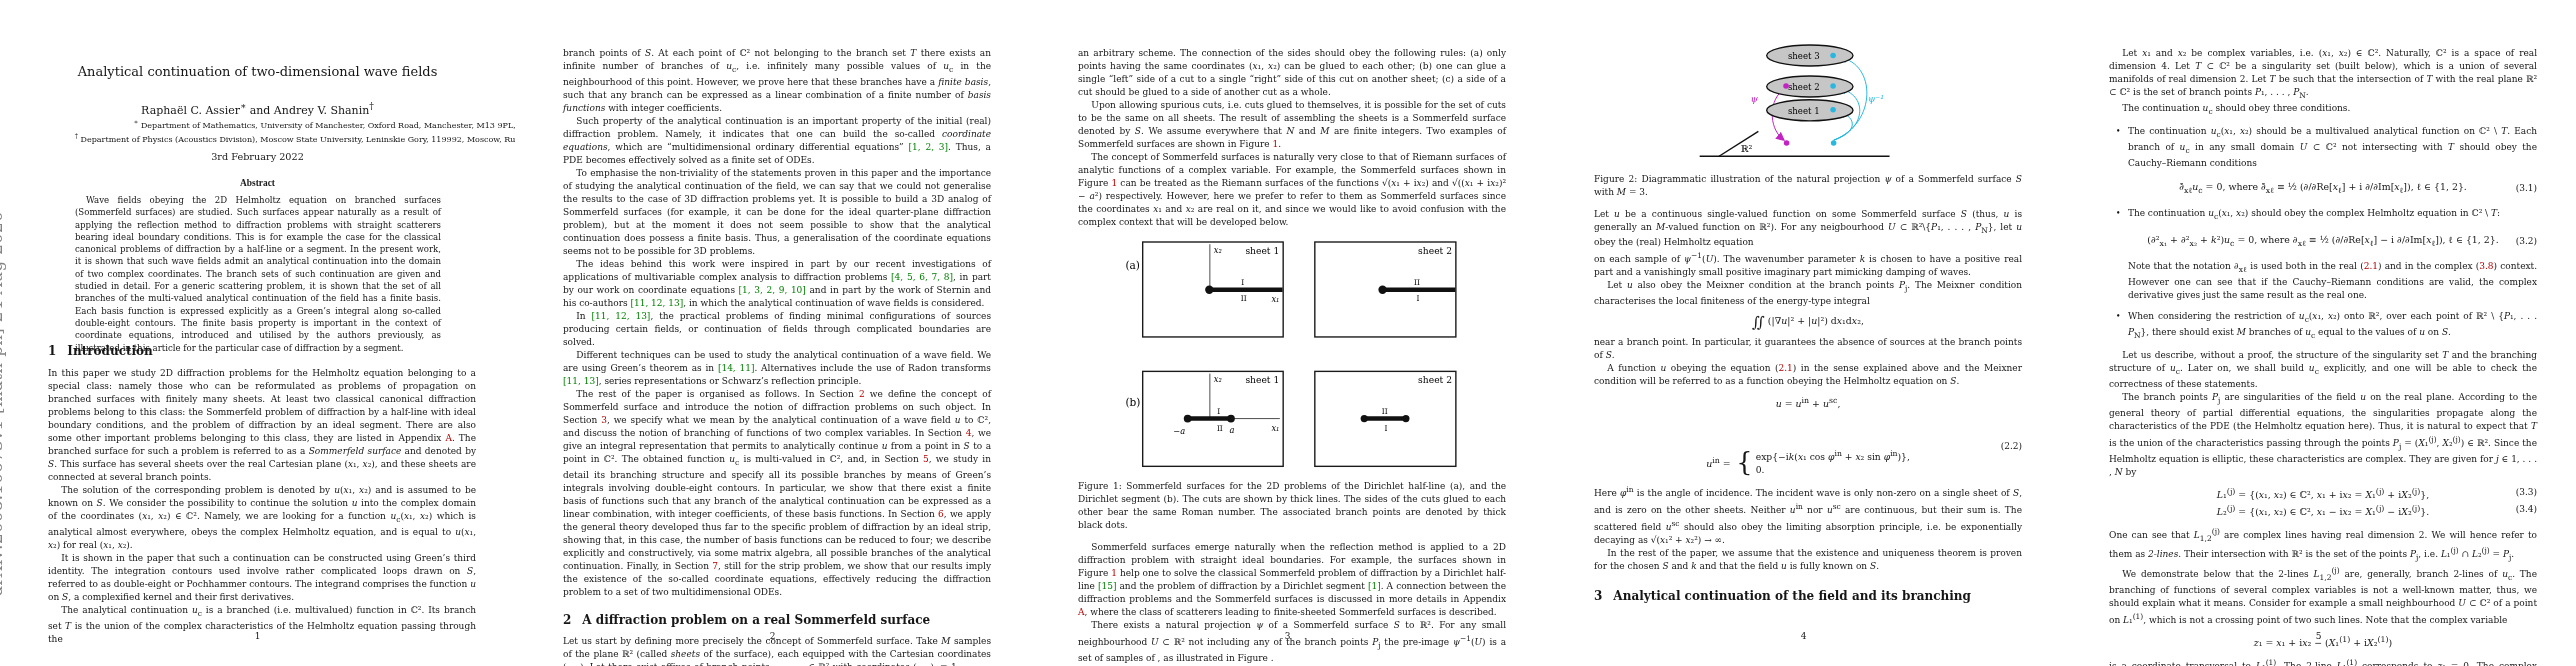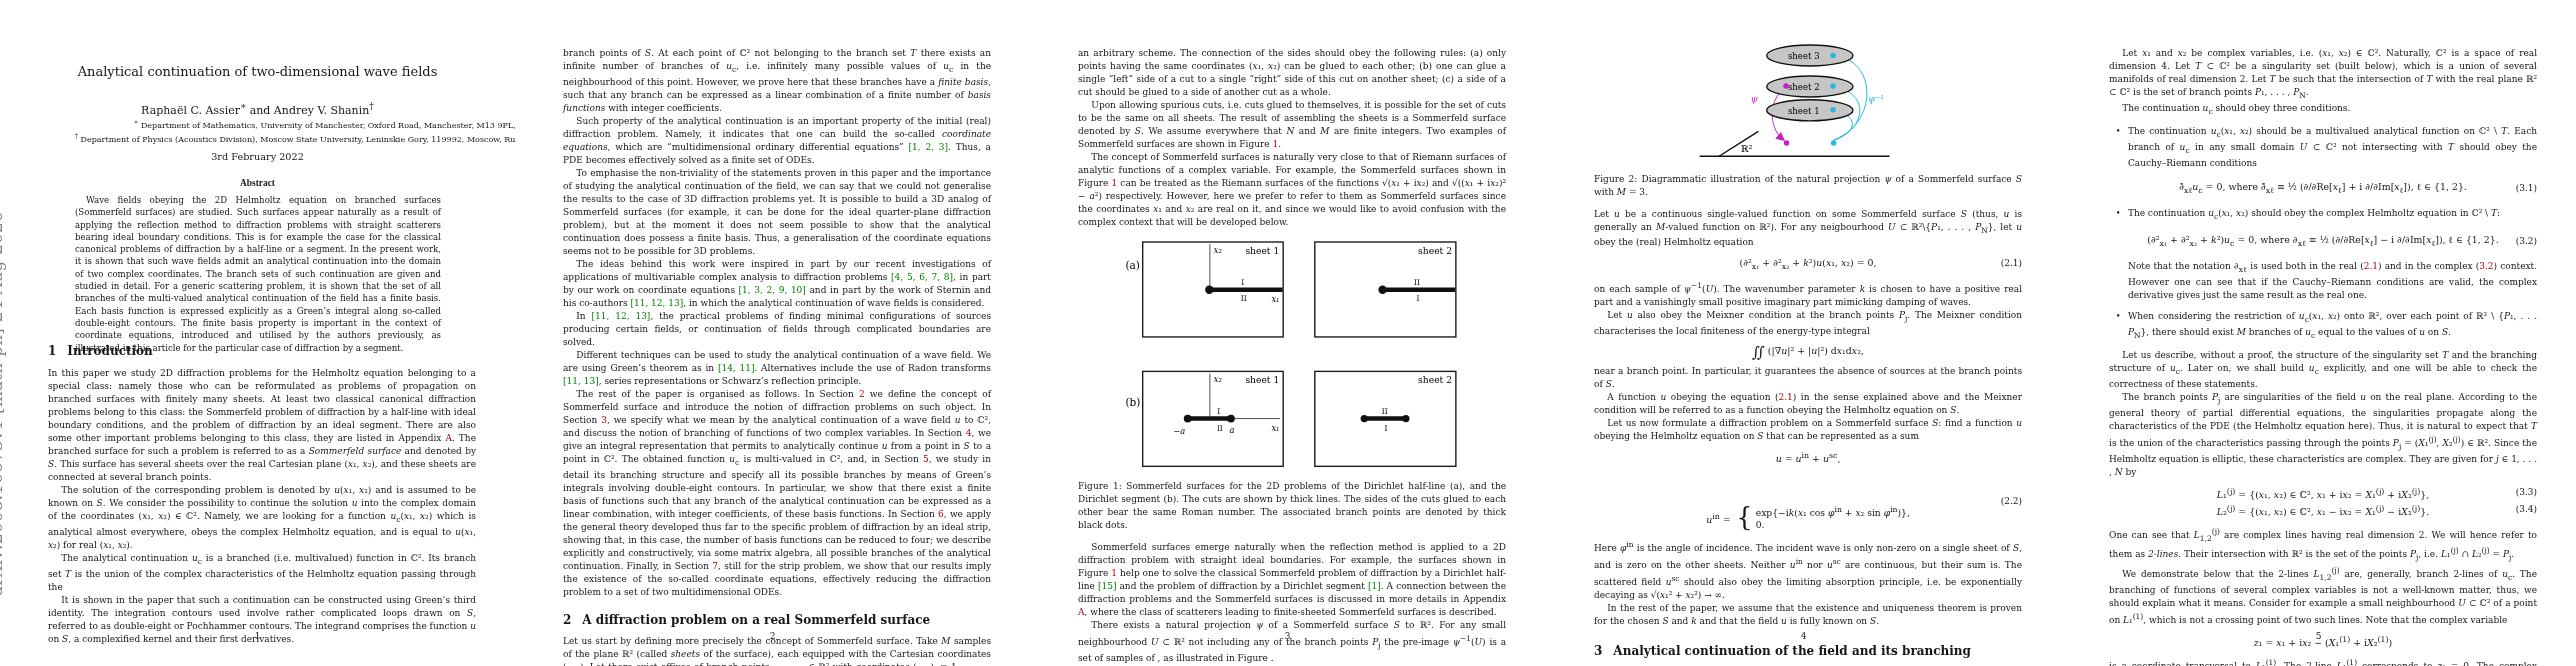--- a/index.html
+++ b/index.html
@@ -51,22 +51,22 @@
   <div class="affil" style="top:132px"><sup>†</sup> Department of Physics (Acoustics Division), Moscow State University, Leninskie Gory, 119992, Moscow, Russia</div>
   <div class="date">3rd February 2022</div>
   <div class="absh">Abstract</div>
   <div class="abst">Wave fields obeying the 2D Helmholtz equation on branched surfaces (Sommerfeld surfaces) are studied. Such surfaces appear naturally as a result of applying the reflection method to diffraction problems with straight scatterers bearing ideal boundary conditions. This is for example the case for the classical canonical problems of diffraction by a half-line or a segment. In the present work, it is shown that such wave fields admit an analytical continuation into the domain of two complex coordinates. The branch sets of such continuation are given and studied in detail. For a generic scattering problem, it is shown that the set of all branches of the multi-valued analytical continuation of the field has a finite basis. Each basis function is expressed explicitly as a Green’s integral along so-called double-eight contours. The finite basis property is important in the context of coordinate equations, introduced and utilised by the authors previously, as illustrated in this article for the particular case of diffraction by a segment.</div>
   <div class="col" style="top:327px">
     <div class="sect">
       <span class="snum">1</span><span>Introduction</span>
     </div>
     <p class="b ni">In this paper we study 2D diffraction problems for the Helmholtz equation belonging to a special class: namely those who can be reformulated as problems of propagation on branched surfaces with finitely many sheets. At least two classical canonical diffraction problems belong to this class: the Sommerfeld problem of diffraction by a half-line with ideal boundary conditions, and the problem of diffraction by an ideal segment. There are also some other important problems belonging to this class, they are listed in Appendix <span class="iref">A</span>. The branched surface for such a problem is referred to as a <i>Sommerfeld surface</i> and denoted by <i>S</i>. This surface has several sheets over the real Cartesian plane (<i>x</i>₁, <i>x</i>₂), and these sheets are connected at several branch points.</p>
     <p class="b">The solution of the corresponding problem is denoted by <i>u</i>(<i>x</i>₁, <i>x</i>₂) and is assumed to be known on <i>S</i>.  We consider the possibility to continue the solution <i>u</i> into the complex domain of the coordinates (<i>x</i>₁, <i>x</i>₂) ∈ ℂ². Namely, we are looking for a function <i>u</i><sub>c</sub>(<i>x</i>₁, <i>x</i>₂) which is analytical almost everywhere, obeys the complex Helmholtz equation, and is equal to <i>u</i>(<i>x</i>₁, <i>x</i>₂) for real (<i>x</i>₁, <i>x</i>₂).</p>
+    <p class="b">It is shown in the paper that such a continuation can be constructed using Green’s third identity. The integration contours used involve rather complicated loops drawn on <i>S</i>, referred to as double-eight or Pochhammer contours. The integrand comprises the function <i>u</i> on <i>S</i>, a complexified kernel and their first derivatives.</p>
     <p class="b">The analytical continuation <i>u</i><sub>c</sub> is a branched (i.e. multivalued) function in ℂ². Its branch set <i>T</i> is the union of the complex characteristics of the Helmholtz equation passing through the</p>
-    <p class="b">It is shown in the paper that such a continuation can be constructed using Green’s third identity. The integration contours used involve rather complicated loops drawn on <i>S</i>, referred to as double-eight or Pochhammer contours. The integrand comprises the function <i>u</i> on <i>S</i>, a complexified kernel and their first derivatives.</p>
   </div>
   <div class="pnum">1</div>
 </div>
 
 <div class="page" id="pg2">
   <div class="col" style="top:47px">
     <p class="b ni">branch points of <i>S</i>. At each point of ℂ² not belonging to the branch set <i>T</i> there exists an infinite number of branches of <i>u</i><sub>c</sub>, i.e. infinitely many possible values of <i>u</i><sub>c</sub> in the neighbourhood of this point. However, we prove here that these branches have a <i>finite basis</i>, such that any branch can be expressed as a linear combination of a finite number of <i>basis functions</i> with integer coefficients.</p>
     <p class="b">Such property of the analytical continuation is an important property of the initial (real) diffraction problem. Namely, it indicates that one can build the so-called <i>coordinate equations</i>, which are “multidimensional ordinary differential equations” <span class="cite">[1, 2, 3]</span>.  Thus, a PDE becomes effectively solved as a finite set of ODEs.</p>
     <p class="b">To emphasise the non-triviality of the statements proven in this paper and the importance of studying the analytical continuation of the field, we can say that we could not generalise the results to the case of 3D diffraction problems yet. It is possible to build a 3D analog of Sommerfeld surfaces (for example, it can be done for the ideal quarter-plane diffraction problem), but at the moment it does not seem possible to show that the analytical continuation does possess a finite basis. Thus, a generalisation of the coordinate equations seems not to be possible for 3D problems.</p>
     <p class="b">The ideas behind this work were inspired in part by our recent investigations of applications of multivariable complex analysis to diffraction problems <span class="cite">[4, 5, 6, 7, 8]</span>, in part by our work on coordinate equations <span class="cite">[1, 3, 2, 9, 10]</span> and in part by the work of Sternin and his co-authors <span class="cite">[11, 12, 13]</span>, in which the analytical continuation of wave fields is considered.</p>
@@ -175,33 +175,28 @@
         <circle cx="183" cy="186" r="5" fill="#c323c3"></circle>
         <circle cx="268" cy="186" r="5" fill="#27b7e0"></circle>
 
         <text x="118" y="112" font-size="17" font-style="italic" fill="#c323c3">ψ</text>
         <text x="330" y="112" font-size="17" font-style="italic" fill="#27b7e0">ψ⁻¹</text>
       </svg>
     </div>
     <p class="cap" style="margin-top:6.7px">Figure 2: Diagrammatic illustration of the natural projection <i>ψ</i> of a Sommerfeld surface <i>S</i> with <i>M</i> = 3.</p>
 
     <p class="b ni" style="margin-top:9px">Let <i>u</i> be a continuous single-valued function on some Sommerfeld surface <i>S</i> (thus, <i>u</i> is generally an <i>M</i>-valued function on ℝ²).  For any neigbourhood <i>U</i> ⊂ ℝ²\{<i>P</i>₁, . . . , <i>P</i><sub>N</sub>}, let <i>u</i> obey the (real) Helmholtz equation</p>
-    <div class="eqrow">
-      <span>(∂²<sub>x₁</sub> + ∂²<sub>x₂</sub> + <i>k</i>²)<i>u</i>(<i>x</i>₁, <i>x</i>₂) = 0,</span>
-      <span class="eqlbl">(2.1)</span>
-    </div>
     <p class="b ni">on each sample of <i>ψ</i><sup>−1</sup>(<i>U</i>).  The wavenumber parameter <i>k</i> is chosen to have a positive real part and a vanishingly small positive imaginary part mimicking damping of waves.</p>
     <p class="b">Let <i>u</i> also obey the Meixner condition at the branch points <i>P</i><sub>j</sub>.  The Meixner condition characterises the local finiteness of the energy-type integral</p>
     <div class="eqrow">
       <span class="intsym">∬</span>
       <span>(|∇<i>u</i>|² + |<i>u</i>|²) d<i>x</i>₁d<i>x</i>₂,</span>
     </div>
     <p class="b ni">near a branch point. In particular, it guarantees the absence of sources at the branch points of <i>S</i>.</p>
     <p class="b">A function <i>u</i> obeying the equation (<span class="iref">2.1</span>) in the sense explained above and the Meixner condition will be referred to as a function obeying the Helmholtz equation on <i>S</i>.</p>
-    <p class="b">Let us now formulate a diffraction problem on a Sommerfeld surface <i>S</i>:  find a function <i>u</i> obeying the Helmholtz equation on <i>S</i> that can be represented as a sum</p>
     <div class="eqrow">
       <span><i>u</i> = <i>u</i><sup>in</sup> + <i>u</i><sup>sc</sup>,</span>
     </div>
     <div class="eqrow">
       <span class="cases">
         <span><i>u</i><sup>in</sup> =</span>
         <span class="brace">{</span>
         <span class="clines">
           <span>exp{−i<i>k</i>(<i>x</i>₁ cos <i>φ</i><sup>in</sup> + <i>x</i>₂ sin <i>φ</i><sup>in</sup>)},</span>
           <span>0.</span>
@@ -232,21 +227,21 @@
       <span class="eqlbl">(3.1)</span>
     </div>
     <div class="bullet">
       <span class="bdot">•</span>
       <div class="btxt">The continuation <i>u</i><sub>c</sub>(<i>x</i>₁, <i>x</i>₂) should obey the complex Helmholtz equation in ℂ² \ <i>T</i>:</div>
     </div>
     <div class="eqrow" style="margin-top:10px;margin-bottom:10px">
       <span>(∂²<sub>x₁</sub> + ∂²<sub>x₂</sub> + <i>k</i>²)<i>u</i><sub>c</sub> = 0,   where   ∂<sub>xℓ</sub> ≡ ½ (∂/∂Re[<i>x</i><sub>ℓ</sub>] − i ∂/∂Im[<i>x</i><sub>ℓ</sub>]),   ℓ ∈ {1, 2}.</span>
       <span class="eqlbl">(3.2)</span>
     </div>
-    <div class="btxt noteblk">Note that the notation ∂<sub>xℓ</sub> is used both in the real (<span class="iref">2.1</span>) and in the complex (<span class="iref">3.2</span>) context. However one can see that if the Cauchy–Riemann conditions are valid, the complex derivative gives just the same result as the real one.</div>
+    <div class="btxt noteblk">Note that the notation ∂<sub>xℓ</sub> is used both in the real (<span class="iref">2.1</span>) and in the complex (<span class="iref">3.8</span>) context. However one can see that if the Cauchy–Riemann conditions are valid, the complex derivative gives just the same result as the real one.</div>
     <div class="bullet">
       <span class="bdot">•</span>
       <div class="btxt">When considering the restriction of <i>u</i><sub>c</sub>(<i>x</i>₁, <i>x</i>₂) onto ℝ², over each point of ℝ² \ {<i>P</i>₁, . . . <i>P</i><sub>N</sub>}, there should exist <i>M</i> branches of <i>u</i><sub>c</sub> equal to the values of <i>u</i> on <i>S</i>.</div>
     </div>
     <p class="b" style="margin-top:7.8px">Let us describe, without a proof, the structure of the singularity set <i>T</i> and the branching structure of <i>u</i><sub>c</sub>.  Later on, we shall build <i>u</i><sub>c</sub> explicitly, and one will be able to check the correctness of these statements.</p>
     <p class="b">The branch points <i>P</i><sub>j</sub> are singularities of the field <i>u</i> on the real plane.  According to the general theory of partial differential equations, the singularities propagate along the characteristics of the PDE (the Helmholtz equation here).  Thus, it is natural to expect that <i>T</i> is the union of the characteristics passing through the points <i>P</i><sub>j</sub> = (<i>X</i>₁<sup>(j)</sup>, <i>X</i>₂<sup>(j)</sup>) ∈ ℝ². Since the Helmholtz equation is elliptic, these characteristics are complex. They are given for <i>j</i> ∈ 1, . . . , <i>N</i> by</p>
     <div class="eqrow" style="margin-bottom:1.1px">
       <span><i>L</i>₁<sup>(j)</sup> = {(<i>x</i>₁, <i>x</i>₂) ∈ ℂ², <i>x</i>₁ + i<i>x</i>₂ = <i>X</i>₁<sup>(j)</sup> + i<i>X</i>₂<sup>(j)</sup>},</span>
       <span class="eqlbl">(3.3)</span>
     </div>

